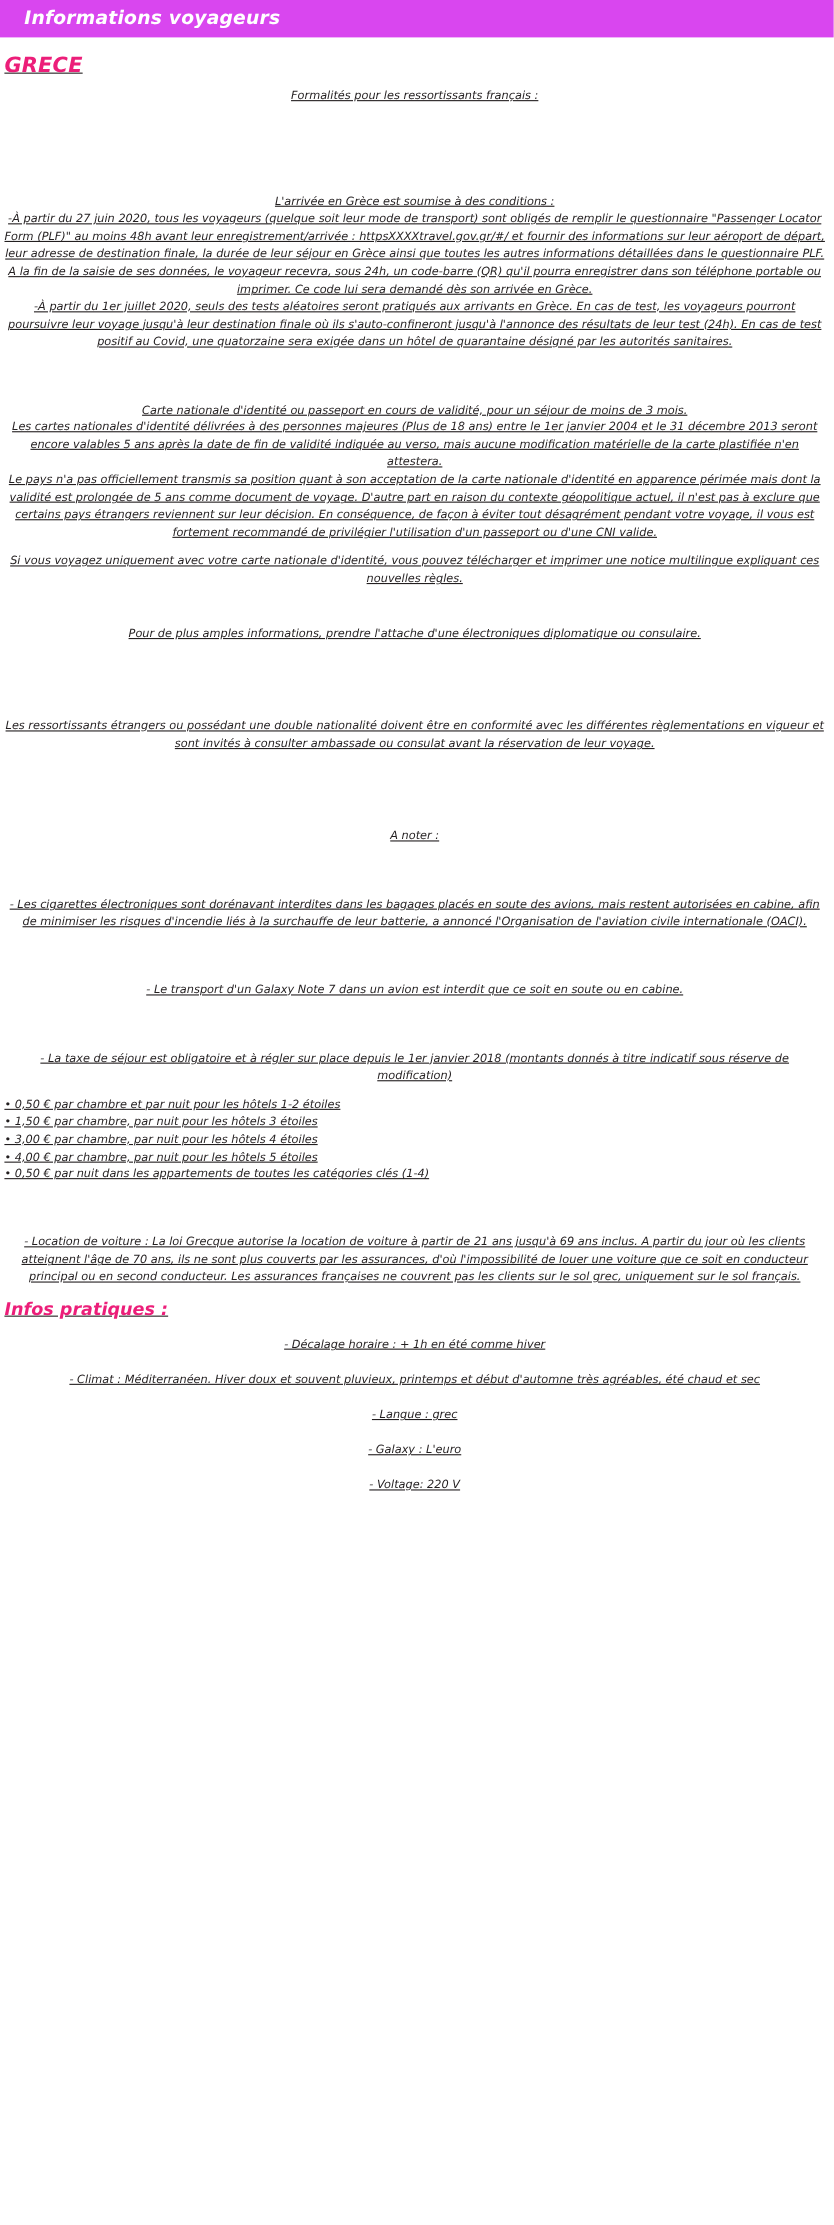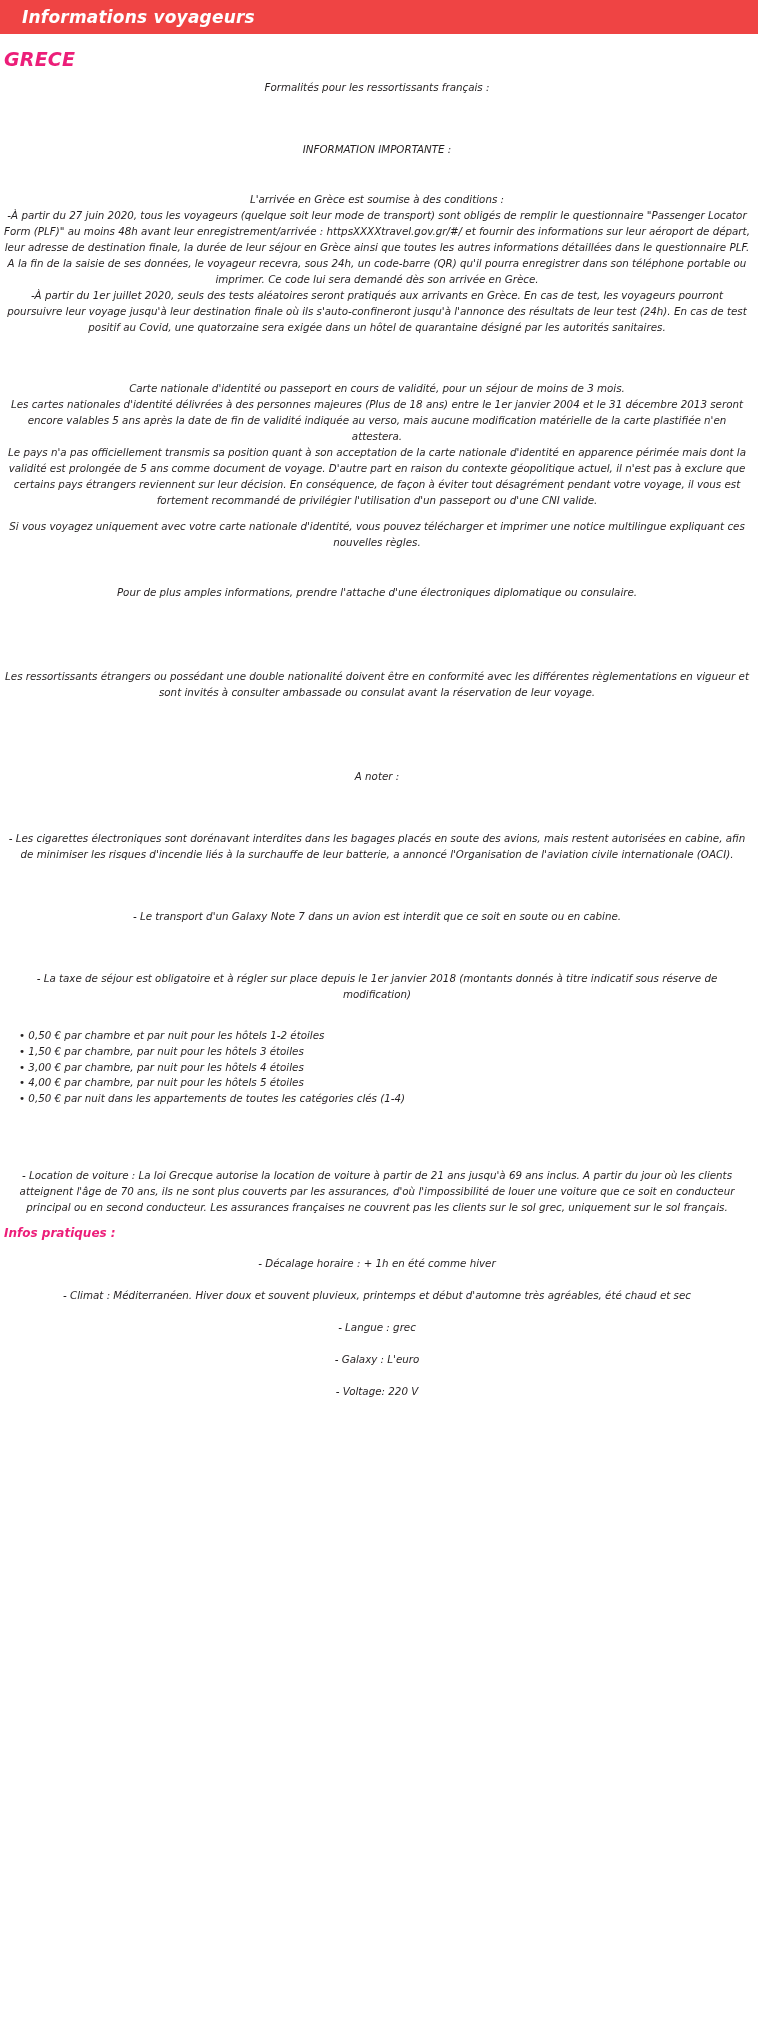--- a/index.html
+++ b/index.html
@@ -11,68 +11,69 @@
     width: 758px;
     font-family: "DejaVu Sans", sans-serif;
     color: #231f20;
   }
   .page {
     width: 758px;
     position: relative;
   }
   
   .header-bar {
-    background: #ef4444;
+    background: #d946ef;
     height: 34px;
     display: flex;
     align-items: center;
     padding-left: 22px;
     box-sizing: border-box;
   }
   .header-title {
     color: #ffffff;
     font-size: 17px;
     font-style: italic;
     font-weight: bold;
     letter-spacing: 0.2px;
   }
   .content {
     padding: 8px 8px 10px 4px;
     box-sizing: border-box;
+    text-decoration: underline;
   }
   h1.country {
     color: #ec1e79;
     font-size: 19px;
     font-style: italic;
     font-weight: bold;
     margin: 6px 0 10px 0;
     letter-spacing: 0.2px;
   }
   h2.section {
     color: #ec1e79;
-    font-size: 12px;
+    font-size: 16px;
     font-style: italic;
     font-weight: bold;
     margin: 10px 0 8px 0;
   }
   p.para {
     font-size: 10.3px;
     font-style: italic;
     line-height: 1.55;
     margin: 0 0 0 0;
     text-align: center;
     color: #231f20;
   }
   .gap-sm { height: 10px; }
   .gap-md { height: 22px; }
   .gap-lg { height: 34px; }
   .gap-xl { height: 46px; }
   ul.bullets {
     list-style: none;
-    margin: 15px;
+    margin: 0;
     padding: 0;
   }
   ul.bullets li {
     font-size: 10.3px;
     font-style: italic;
     line-height: 1.55;
     margin: 0;
   }
   .list-lines p {
     margin: 16px;
@@ -88,21 +89,20 @@
   </div>
 
   <div class="content">
 
     <h1 class="country">GRECE</h1>
 
     <p class="para">Formalités pour les ressortissants français :</p>
 
     <div class="gap-xl"></div>
 
-    <p class="para">INFORMATION IMPORTANTE :</p>
 
     <div class="gap-lg"></div>
 
     <p class="para">L'arrivée en Grèce est soumise à des conditions :</p>
     <p class="para">-À partir du 27 juin 2020, tous les voyageurs (quelque soit leur mode de transport) sont obligés de remplir le questionnaire "Passenger Locator Form (PLF)" au moins 48h avant leur enregistrement/arrivée : httpsXXXXtravel.gov.gr/#/ et fournir des informations sur leur aéroport de départ, leur adresse de destination finale, la durée de leur séjour en Grèce ainsi que toutes les autres informations détaillées dans le questionnaire PLF. A la fin de la saisie de ses données, le voyageur recevra, sous 24h, un code-barre (QR) qu'il pourra enregistrer dans son téléphone portable ou imprimer. Ce code lui sera demandé dès son arrivée en Grèce.</p>
     <p class="para">-À partir du 1er juillet 2020, seuls des tests aléatoires seront pratiqués aux arrivants en Grèce. En cas de test, les voyageurs pourront poursuivre leur voyage jusqu'à leur destination finale où ils s'auto-confineront jusqu'à l'annonce des résultats de leur test (24h). En cas de test positif au Covid, une quatorzaine sera exigée dans un hôtel de quarantaine désigné par les autorités sanitaires.</p>
 
     <div class="gap-xl"></div>
 
     <p class="para">Carte nationale d'identité ou passeport en cours de validité, pour un séjour de moins de 3 mois.</p>

